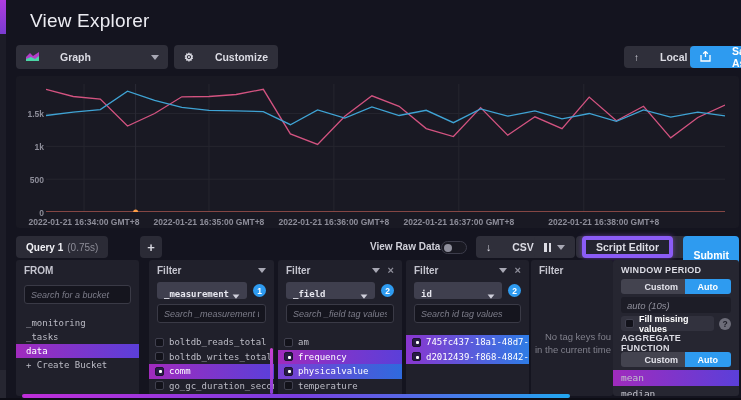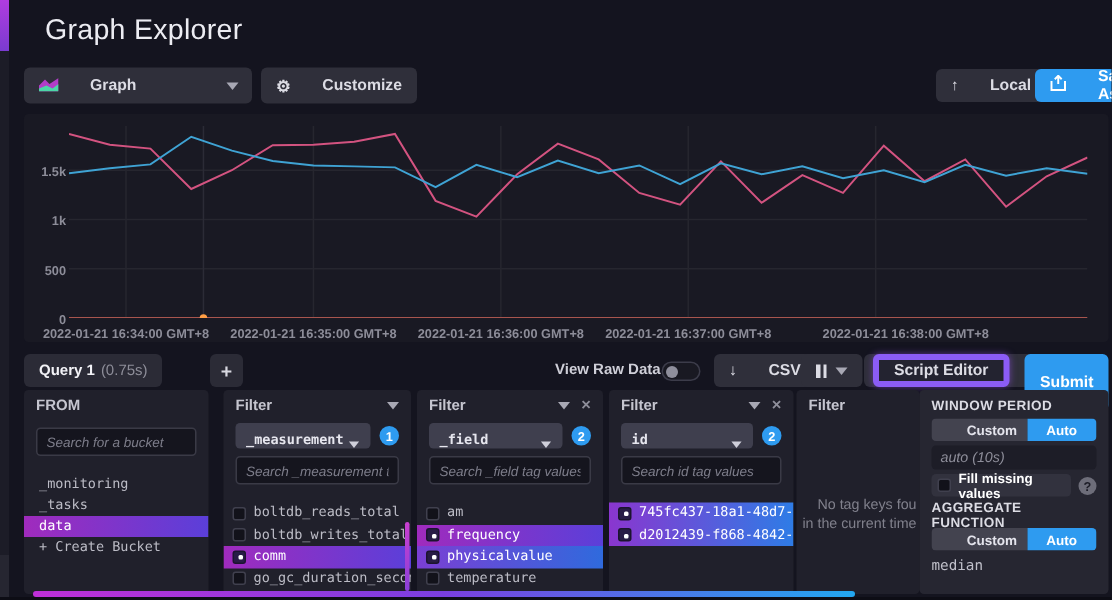--- a/index.html
+++ b/index.html
@@ -121,21 +121,21 @@
   .bottom-strip { position:absolute; left:0; top:398px; width:741px; height:2px; background:#0d0d15; }
 </style>
 </head>
 <body>
 
 <div class="rail">
   <div class="accent"></div>
   <div class="foot"></div>
 </div>
 
-<h1 class="page-title">Graph Explorer</h1>
+<h1 class="page-title">View Explorer</h1>
 
 <div class="toolbar">
   <div class="btn graph-dd">
     <span>
       <svg width="13" height="10" viewBox="0 0 13 10">
           <polygon points="0,10 0,6 4,2 7,5 13,1 13,10" fill="#b33cc8"></polygon>
           <polygon points="0,10 0,8 5,6 9,8 13,5 13,10" fill="#4cd6a6"></polygon>
         </svg>
     </span>
     <span>Graph</span>
@@ -395,20 +395,23 @@
           <span>?</span>
         </div>
     </div>
     <div class="opt-head">
         <span>AGGREGATE FUNCTION</span>
       </div>
     <div class="seg">
       <div class="c">Custom</div>
       <div class="a">Auto</div>
     </div>
+    <div class="fn-row mono sel g1">
+        <span>mean</span>
+      </div>
     <div class="fn-row mono">
         <span>median</span>
       </div>
 
   </div>
 
 </div>
 
 <div class="hscroll"></div>
 <div class="bottom-strip"></div>

